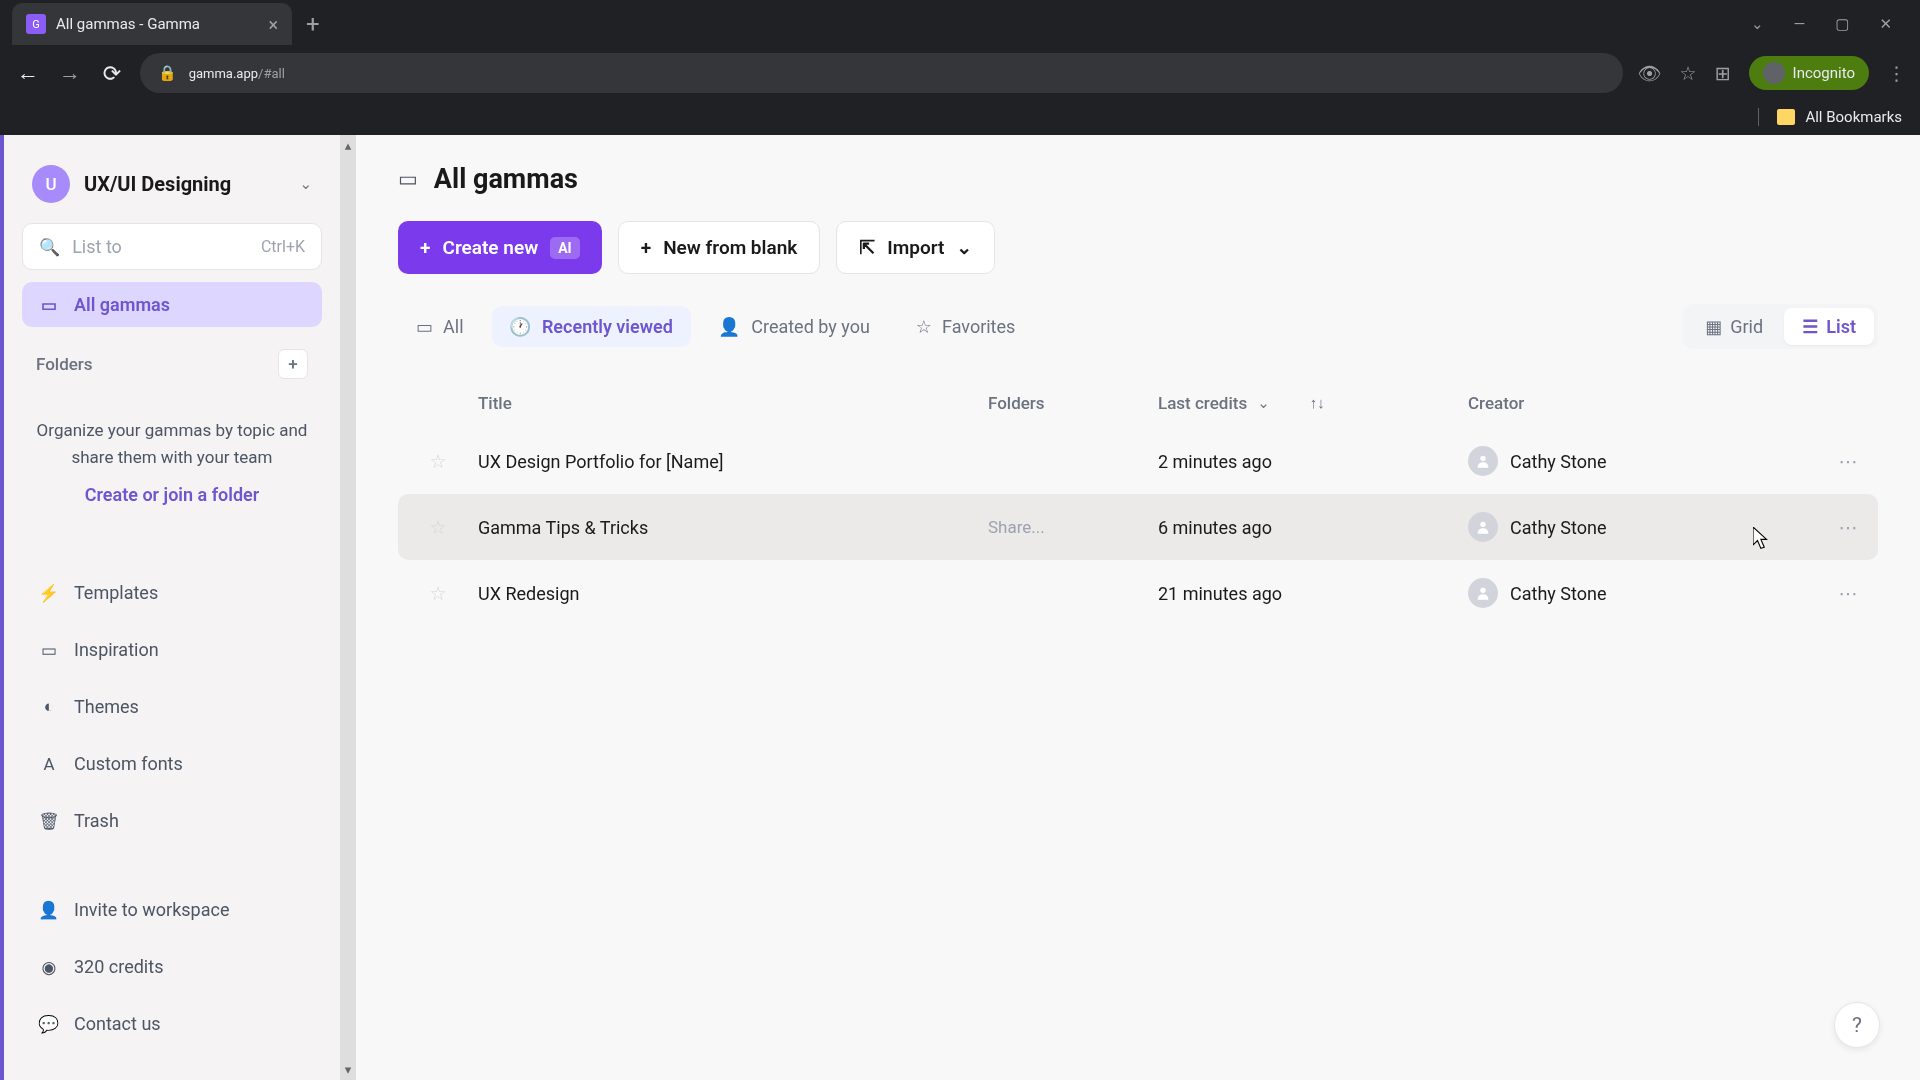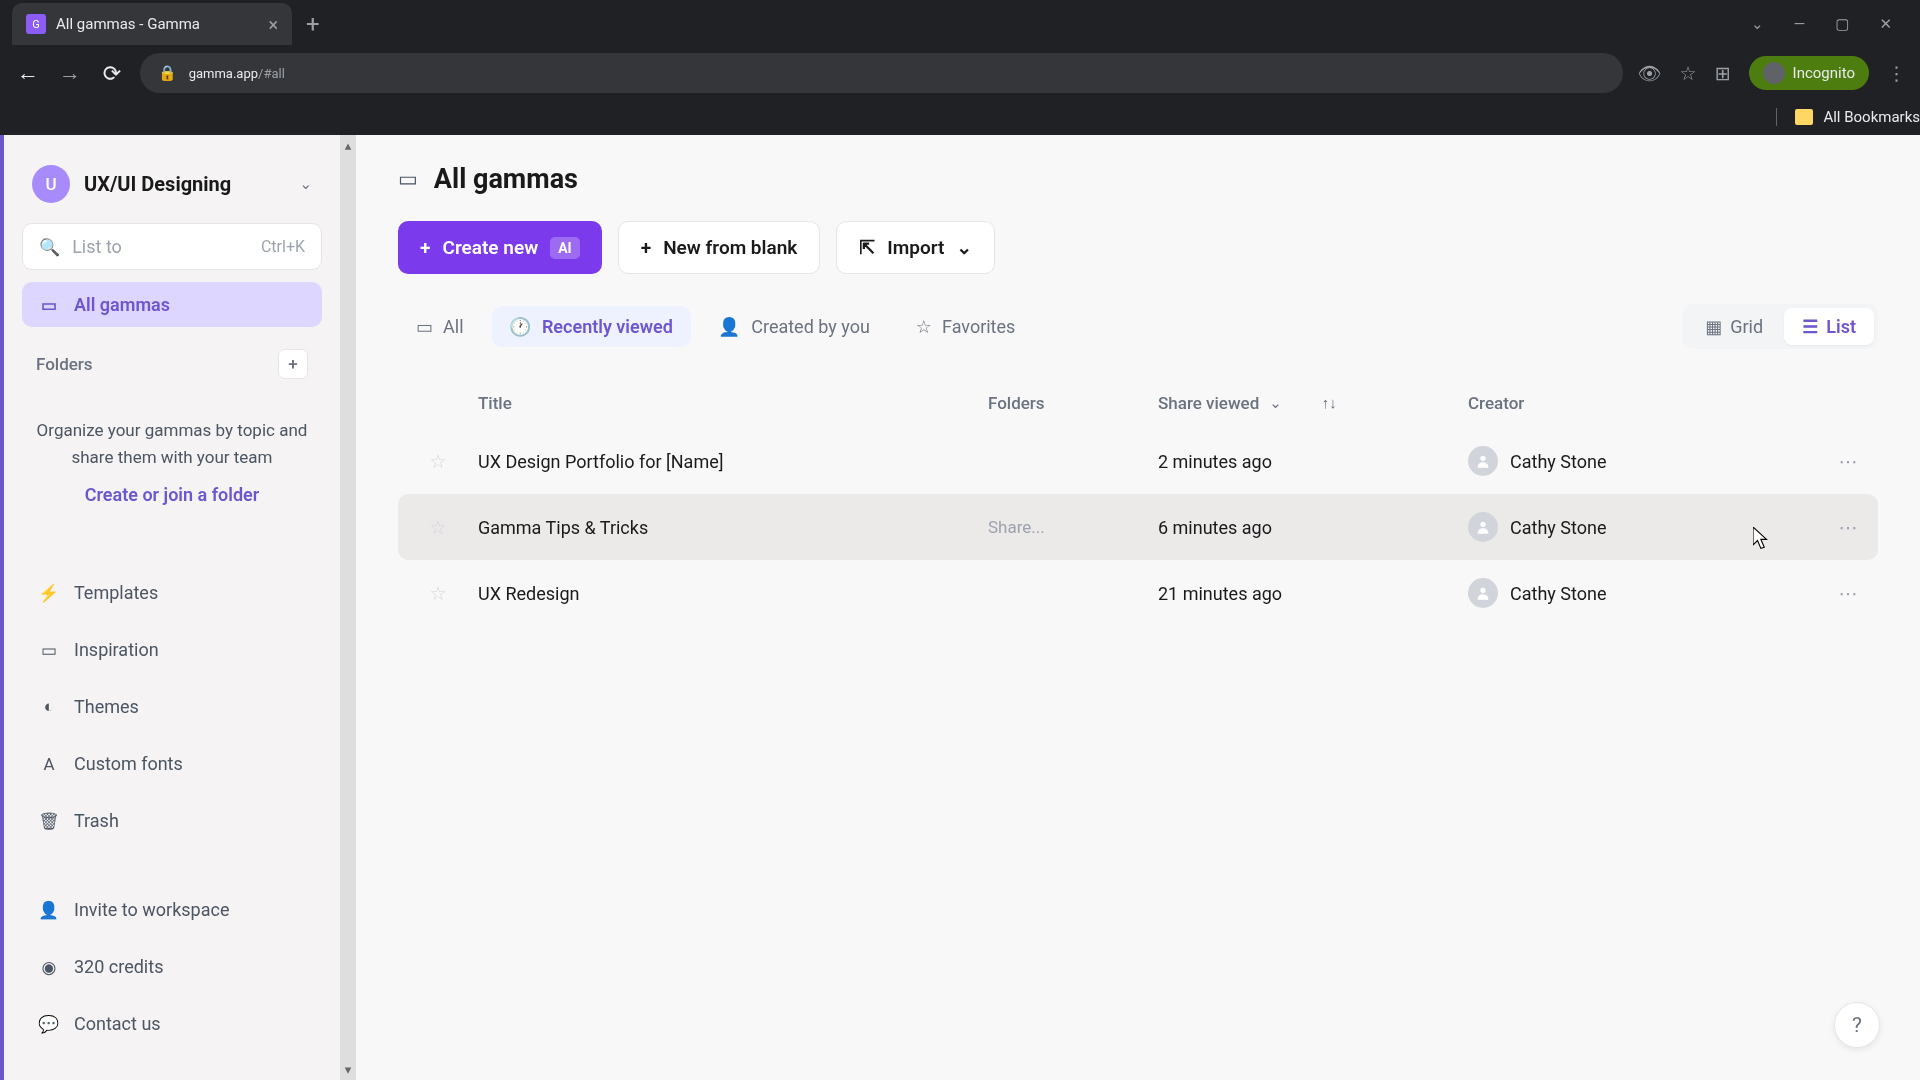--- a/index.html
+++ b/index.html
@@ -20,21 +20,21 @@
     .nav-btn { color: #9aa0a6; font-size: 22px; cursor: pointer; width: 28px; text-align: center; }
     .nav-btn.active { color: #e8eaed; }
     .url-bar { flex: 1; background: #35363a; border-radius: 24px; height: 40px; display: flex; align-items: center; padding: 0 18px; gap: 12px; }
     .url-lock { color: #9aa0a6; font-size: 15px; }
     .url-text { color: #e8eaed; font-size: 13px; }
     .url-path { color: #9aa0a6; }
     .nav-right { display: flex; align-items: center; gap: 18px; color: #9aa0a6; }
     .incognito-badge { display: flex; align-items: center; gap: 8px; background: #4d7c0f; border-radius: 24px; padding: 6px 14px; color: #e8eaed; font-size: 15px; }
     .incognito-icon { width: 22px; height: 22px; border-radius: 50%; background: #5f6368; }
     
-    .bookmarks-bar { display: flex; justify-content: flex-end; align-items: center; height: 37px; padding: 0 0; }
+    .bookmarks-bar { display: flex; justify-content: flex-end; align-items: center; height: 37px; padding: 0 18px; }
     .all-bookmarks { display: flex; align-items: center; gap: 10px; color: #e8eaed; font-size: 15px; border-left: 1px solid #5f6368; padding-left: 18px; }
     .bookmark-folder-icon { width: 18px; height: 16px; background: #fdd663; border-radius: 2px; }
     
     
     .app { display: flex; height: calc(1080px - 135px); background: #f9f8f8; }
     .app-scroll-left { width: 16px; background: #dedede; display: flex; flex-direction: column; justify-content: space-between; align-items: center; padding: 3px 0; }
     .scroll-arrow { color: #666; font-size: 13px; }
     
     .sidebar { width: 340px; background: #f5f3f3; padding: 22px 18px; display: flex; flex-direction: column; gap: 12px; overflow-y: auto; border-left: 4px solid #6e56cf; }
     
@@ -279,21 +279,21 @@
           <span>List</span>
         </div>
       </div>
     </div>
 
     <div class="table-header">
       <div class="col-star"></div>
       <div class="col-title">Title</div>
       <div class="col-folders">Folders</div>
       <div class="col-viewed">
-        <span>Share viewed</span>
+        <span>Last credits</span>
         <span class="sort-icon">⌄</span>
         <span class="sort-icon" style="margin-left:30px;">↑↓</span>
       </div>
       <div class="col-creator">Creator</div>
       <div class="col-actions"></div>
     </div>
 
     <div id="table-body">
         <div class="table-row">
     <div class="star-btn">☆</div>

